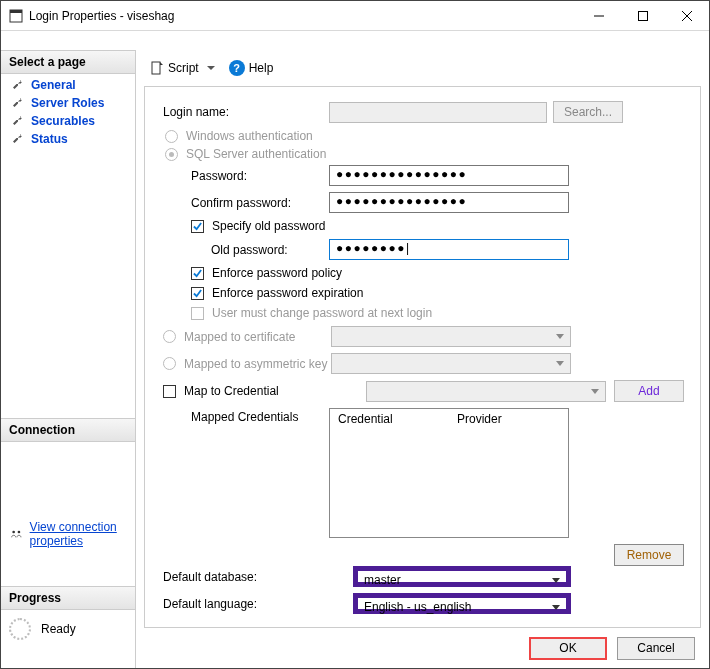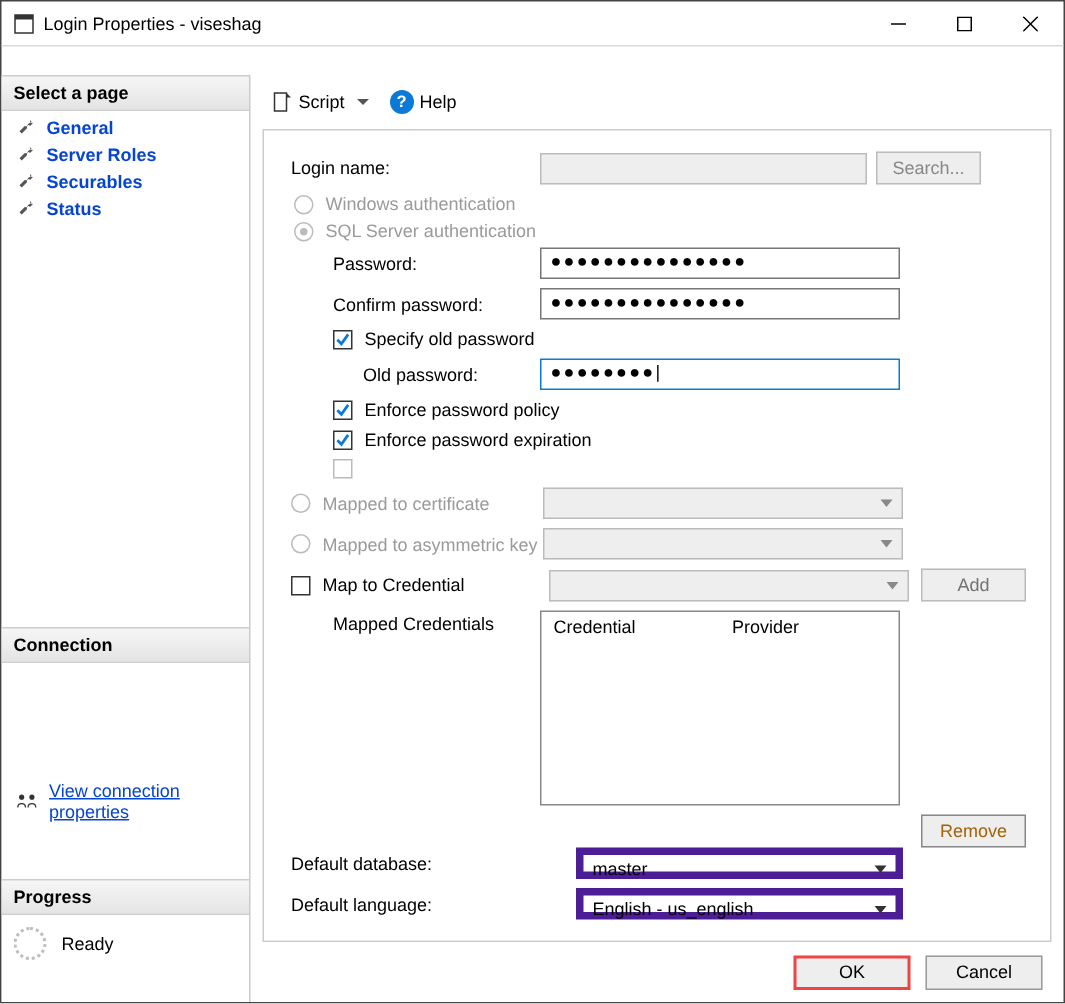--- a/index.html
+++ b/index.html
@@ -44,21 +44,21 @@
   .muted { color:#9a9a9a; }
   .chk { width:13px;height:13px;border:1px solid #333;display:inline-flex;align-items:center;justify-content:center;background:#fff; flex:0 0 13px;}
   .chk.disabled { border-color:#bbb; }
   .tick { width:9px;height:9px; }
   .chkrow { display:flex; align-items:center; gap:8px; padding-left:30px; margin-bottom:6px;}
   .combo { width:218px; height:21px; border:1px solid #bbb; background:#eee; position:relative;}
   .combo .caret { position:absolute; right:6px; top:7px; width:0;height:0;border-left:4px solid transparent;border-right:4px solid transparent;border-top:5px solid #888;}
   .combo.live { background:#fff; border:5px solid #4c1d95;margin-left:24px; }
   .combo.live .caret { border-top-color:#333; }
   .combo .val { padding:2px 6px; }
-  .addrem { width:70px; height:22px; margin-left:8px; border:1px solid #bbb; background:#eee; color:#737373;}
+  .addrem { width:70px; height:22px; margin-left:8px; border:1px solid #bbb; background:#eee; color:#6d28d9;}
   .addrem.active { color:#a16207; border-color:#888;}
   .credbox { width:218px; border:1px solid #888; height:130px; display:flex; flex-direction:column;}
   .credhead { display:flex; border-bottom:0; }
   .credhead div { flex:1; padding:3px 8px; }
   .rembar { display:flex; justify-content:flex-end; margin-top:4px;}
   .footer { height:40px; display:flex; align-items:center; justify-content:flex-end; gap:10px; padding:0 14px; }
   .btn { width:78px; height:23px; border:1px solid #999; background:#eee; }
   .btn.primary { border:2px solid #ef4444; }
   .active-input { border:1px solid #0a7ad6 !important; }
 </style>
@@ -207,20 +207,21 @@
         <div class="chkrow">
           <div class="chk">
               <svg class="tick" viewBox="0 0 10 10">
                 <path d="M1 5l3 3 5-7" stroke="#0a7ad6" stroke-width="2" fill="none"></path>
               </svg>
             </div>
           <span>Enforce password expiration</span>
         </div>
         <div class="chkrow">
           <div class="chk disabled"></div>
+          <span class="muted">User must change password at next login</span>
         </div>
 
         <div class="row" style="padding-left:2px">
           <div style="display:flex;align-items:center;gap:8px;width:168px">
             <div class="radiodot"></div>
             <span class="muted">Mapped to certificate</span>
           </div>
           <div class="combo" style="width:240px">
               <div class="caret"></div>
             </div>
@@ -229,21 +230,21 @@
           <div style="display:flex;align-items:center;gap:8px;width:168px">
             <div class="radiodot"></div>
             <span class="muted">Mapped to asymmetric key</span>
           </div>
           <div class="combo" style="width:240px">
               <div class="caret"></div>
             </div>
         </div>
 
         <div class="row" style="padding-left:2px">
-          <div style="display:flex;align-items:flex-end;gap:8px;width:172px">
+          <div style="display:flex;align-items:flex-end;gap:8px;width:203px">
             <div class="chk"></div>
             <span>Map to Credential</span>
           </div>
           <div class="combo" style="width:240px">
               <div class="caret"></div>
             </div>
           <button class="addrem">Add</button>
         </div>
 
         <div class="row" style="align-items:flex-start">

